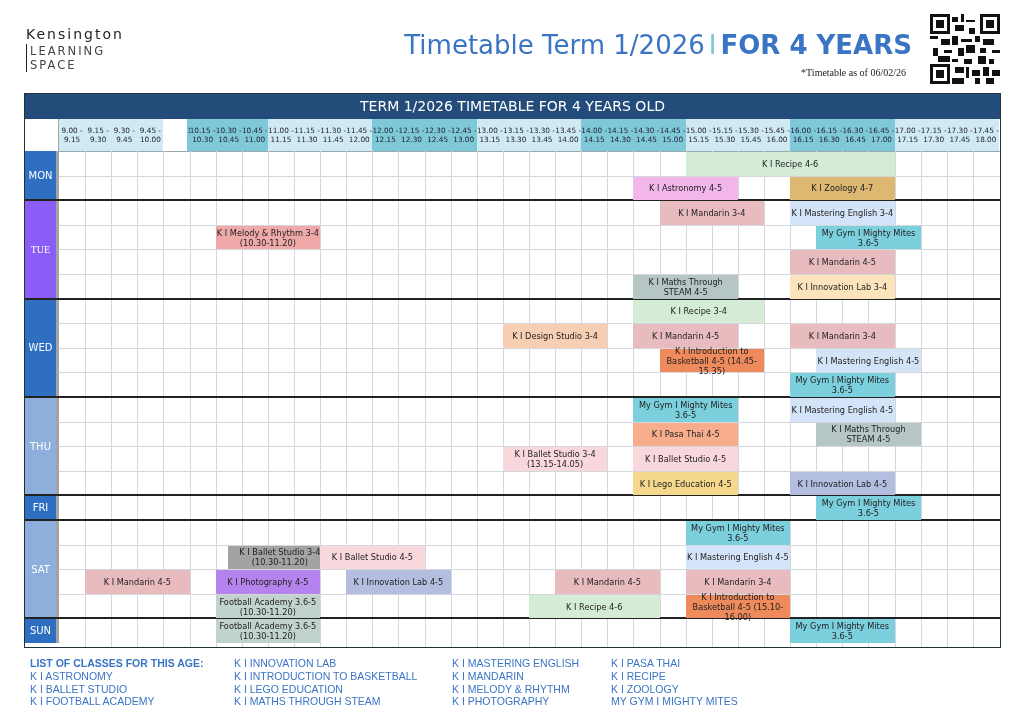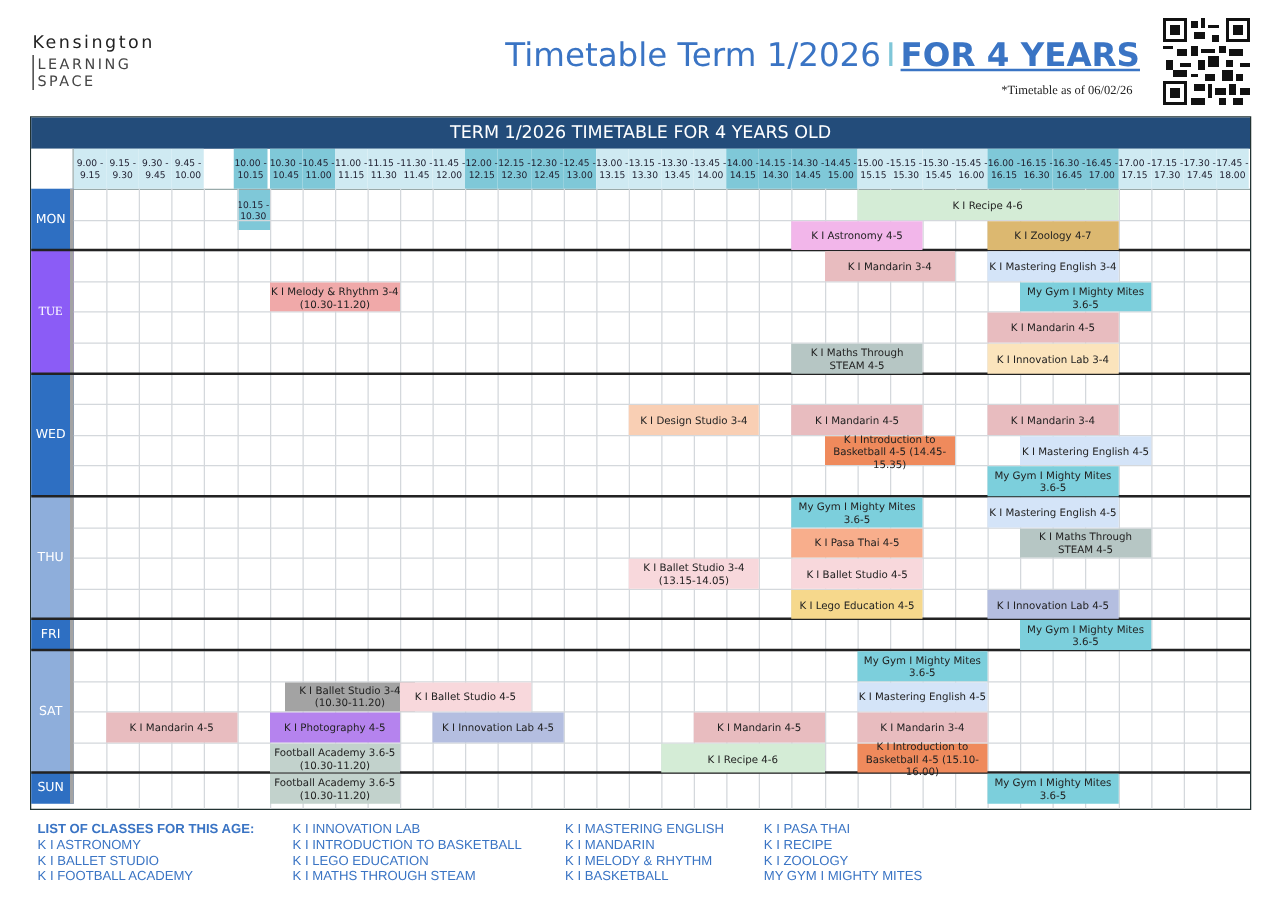--- a/index.html
+++ b/index.html
@@ -2,21 +2,21 @@
 <html><head>
 <meta charset="utf-8">
 <style>
   * { box-sizing: border-box; margin: 0; padding: 0; }
   body { width: 1024px; height: 724px; background: #fff; font-family: "Liberation Sans", sans-serif; position: relative; overflow: hidden; }
   .logo { position: absolute; left: 26px; top: 26px; color: #222; }
   .logo .l1 { font-size: 14px; letter-spacing: 2px; font-family: "DejaVu Sans", sans-serif; }
   .logo .sub { border-left: 1.5px solid #222; padding-left: 3px; margin-top: 2px; font-size: 11.5px; letter-spacing: 2px; line-height: 14px; color: #444; font-family: "DejaVu Sans", sans-serif; }
   .title { position: absolute; right: 112px; top: 30px; font-size: 26px; color: #3a74c4; font-family: "DejaVu Sans", sans-serif; white-space: nowrap; }
   .title .sep { color: #7fc6d8; margin: 0 4px; }
-  .title b { font-weight: bold; text-decoration: underline; }
+  .title b { font-weight: bold; }
   .asof { position: absolute; right: 118px; top: 67px; font-size: 10px; color: #222; font-family: Liberation Serif, serif; }
   .qr { position: absolute; left: 930px; top: 14px; width: 70px; height: 70px; }
   .table { position: absolute; left: 24px; top: 93px; width: 977px; height: 555px; border: 1.5px solid #233; }
   .thead { position: absolute; left: 0; top: 0; width: 100%; height: 25px; background: #234c7a; color: #fff; font-size: 14px; text-align: center; line-height: 25px; font-family: "DejaVu Sans", sans-serif; }
   .timerow { position: absolute; left: 0; top: 25px; width: 100%; height: 33px; border-bottom: 1px solid #9aa; }
   .tcell { position: absolute; top: 0; height: 32px; font-size: 7.3px; color: #223; text-align: center; padding-top: 7px; line-height: 9px; font-family: "DejaVu Sans", sans-serif; }
   .day { position: absolute; left: 0; width: 34px; color: #fff; font-size: 10px; display: flex; align-items: center; justify-content: center; border-right: 3px solid #a3a3a3; font-family: "DejaVu Sans", sans-serif; }
   .grid { position: absolute; left: 34px; top: 57px; right: 0; bottom: 0; }
   .vline { position: absolute; top: 0; bottom: 0; width: 1px; background: #d4d8dc; }
   .hline { position: absolute; left: 0; right: 0; height: 1px; background: #d4d8dc; }
@@ -87,21 +87,21 @@
 </svg>
 
 <div class="table" id="tbl">
   <div class="thead">TERM 1/2026 TIMETABLE FOR 4 YEARS OLD</div>
   <div class="timerow" id="timerow">
       <div class="tcell" style="left: 34px; width: 26.1111px; background: rgb(207, 234, 242);">9.00 -<br>9.15</div>
       <div class="tcell" style="left: 60.1111px; width: 26.1111px; background: rgb(207, 234, 242);">9.15 -<br>9.30</div>
       <div class="tcell" style="left: 86.2222px; width: 26.1111px; background: rgb(207, 234, 242);">9.30 -<br>9.45</div>
       <div class="tcell" style="left: 112.333px; width: 26.1111px; background: rgb(207, 234, 242);">9.45 -<br>10.00</div>
       <div class="tcell" style="left: 138.444px; width: 26.1111px; background: rgb(127, 200, 216); margin-left: 24px;">10.00 -<br>10.15</div>
-      <div class="tcell" style="left: 164.556px; width: 26.1111px; background: rgb(127, 200, 216); margin-top: 33px;">10.15 -<br>10.30</div>
+      <div class="tcell" style="left: 164.556px; width: 26.1111px; background: rgb(127, 200, 216);">10.15 -<br>10.30</div>
       <div class="tcell" style="left: 190.667px; width: 26.1111px; background: rgb(127, 200, 216);">10.30 -<br>10.45</div>
       <div class="tcell" style="left: 216.778px; width: 26.1111px; background: rgb(127, 200, 216);">10.45 -<br>11.00</div>
       <div class="tcell" style="left: 242.889px; width: 26.1111px; background: rgb(207, 234, 242);">11.00 -<br>11.15</div>
       <div class="tcell" style="left: 269px; width: 26.1111px; background: rgb(207, 234, 242);">11.15 -<br>11.30</div>
       <div class="tcell" style="left: 295.111px; width: 26.1111px; background: rgb(207, 234, 242);">11.30 -<br>11.45</div>
       <div class="tcell" style="left: 321.222px; width: 26.1111px; background: rgb(207, 234, 242);">11.45 -<br>12.00</div>
       <div class="tcell" style="left: 347.333px; width: 26.1111px; background: rgb(127, 200, 216);">12.00 -<br>12.15</div>
       <div class="tcell" style="left: 373.444px; width: 26.1111px; background: rgb(127, 200, 216);">12.15 -<br>12.30</div>
       <div class="tcell" style="left: 399.556px; width: 26.1111px; background: rgb(127, 200, 216);">12.30 -<br>12.45</div>
       <div class="tcell" style="left: 425.667px; width: 26.1111px; background: rgb(127, 200, 216);">12.45 -<br>13.00</div>
@@ -200,20 +200,21 @@
       <div class="cls" style="left: 626.667px; width: 208.889px; top: 1px; height: 23.6px; background: rgb(212, 236, 214);">K I Recipe 4-6</div>
       <div class="cls" style="left: 574.444px; width: 104.444px; top: 25.6px; height: 23.6px; background: rgb(242, 182, 234);">K I Astronomy 4-5</div>
       <div class="cls" style="left: 731.111px; width: 104.444px; top: 25.6px; height: 23.6px; background: rgb(220, 184, 112);">K I Zoology 4-7</div>
       <div class="cls" style="left: 600.556px; width: 104.444px; top: 50.2px; height: 23.6px; background: rgb(232, 188, 191);">K I Mandarin 3-4</div>
       <div class="cls" style="left: 731.111px; width: 104.444px; top: 50.2px; height: 23.6px; background: rgb(212, 228, 248);">K I Mastering English  3-4</div>
       <div class="cls" style="left: 156.667px; width: 104.444px; top: 74.8px; height: 23.6px; background: rgb(240, 169, 169);">K I Melody &amp; Rhythm 3-4 (10.30-11.20)</div>
       <div class="cls" style="left: 757.222px; width: 104.444px; top: 74.8px; height: 23.6px; background: rgb(124, 207, 220);">My Gym I Mighty Mites 3.6-5</div>
       <div class="cls" style="left: 731.111px; width: 104.444px; top: 99.4px; height: 23.6px; background: rgb(232, 188, 191);">K I Mandarin 4-5</div>
       <div class="cls" style="left: 574.444px; width: 104.444px; top: 124px; height: 23.6px; background: rgb(182, 198, 196);">K I Maths Through STEAM 4-5</div>
       <div class="cls" style="left: 731.111px; width: 104.444px; top: 124px; height: 23.6px; background: rgb(251, 228, 188);">K I Innovation Lab 3-4</div>
+      <div class="cls" style="left: 574.444px; width: 130.556px; top: 148.6px; height: 23.6px; background: rgb(212, 236, 214);">K I Recipe 3-4</div>
       <div class="cls" style="left: 443.889px; width: 104.444px; top: 173.2px; height: 23.6px; background: rgb(249, 207, 180);">K I Design Studio 3-4</div>
       <div class="cls" style="left: 574.444px; width: 104.444px; top: 173.2px; height: 23.6px; background: rgb(232, 188, 191);">K I Mandarin 4-5</div>
       <div class="cls" style="left: 731.111px; width: 104.444px; top: 173.2px; height: 23.6px; background: rgb(232, 188, 191);">K I Mandarin 3-4</div>
       <div class="cls" style="left: 600.556px; width: 104.444px; top: 197.8px; height: 23.6px; background: rgb(239, 138, 92);">K I Introduction to Basketball 4-5 (14.45-15.35)</div>
       <div class="cls" style="left: 757.222px; width: 104.444px; top: 197.8px; height: 23.6px; background: rgb(212, 228, 248);">K I Mastering English 4-5</div>
       <div class="cls" style="left: 731.111px; width: 104.444px; top: 222.4px; height: 23.6px; background: rgb(124, 207, 220);">My Gym I Mighty Mites 3.6-5</div>
       <div class="cls" style="left: 574.444px; width: 104.444px; top: 247px; height: 23.6px; background: rgb(124, 207, 220);">My Gym I Mighty Mites 3.6-5</div>
       <div class="cls" style="left: 731.111px; width: 104.444px; top: 247px; height: 23.6px; background: rgb(212, 228, 248);">K I Mastering English 4-5</div>
       <div class="cls" style="left: 574.444px; width: 104.444px; top: 271.6px; height: 23.6px; background: rgb(248, 174, 140);">K I Pasa Thai 4-5</div>
       <div class="cls" style="left: 757.222px; width: 104.444px; top: 271.6px; height: 23.6px; background: rgb(182, 198, 196);">K I Maths Through STEAM 4-5</div>
@@ -248,20 +249,20 @@
 <div class="legend" style="left:234px" id="lg2">
     <div>K I INNOVATION LAB</div>
     <div>K I INTRODUCTION TO BASKETBALL</div>
     <div>K I LEGO EDUCATION</div>
     <div>K I MATHS THROUGH STEAM</div>
   </div>
 <div class="legend" style="left:452px" id="lg3">
     <div>K I MASTERING ENGLISH</div>
     <div>K I MANDARIN</div>
     <div>K I MELODY &amp; RHYTHM</div>
-    <div>K I BASKETBALL</div>
+    <div>K I PHOTOGRAPHY</div>
   </div>
 <div class="legend" style="left:611px" id="lg4">
     <div>K I PASA THAI</div>
     <div>K I RECIPE</div>
     <div>K I ZOOLOGY</div>
     <div>MY GYM I MIGHTY MITES</div>
   </div>
 
 </body></html>

